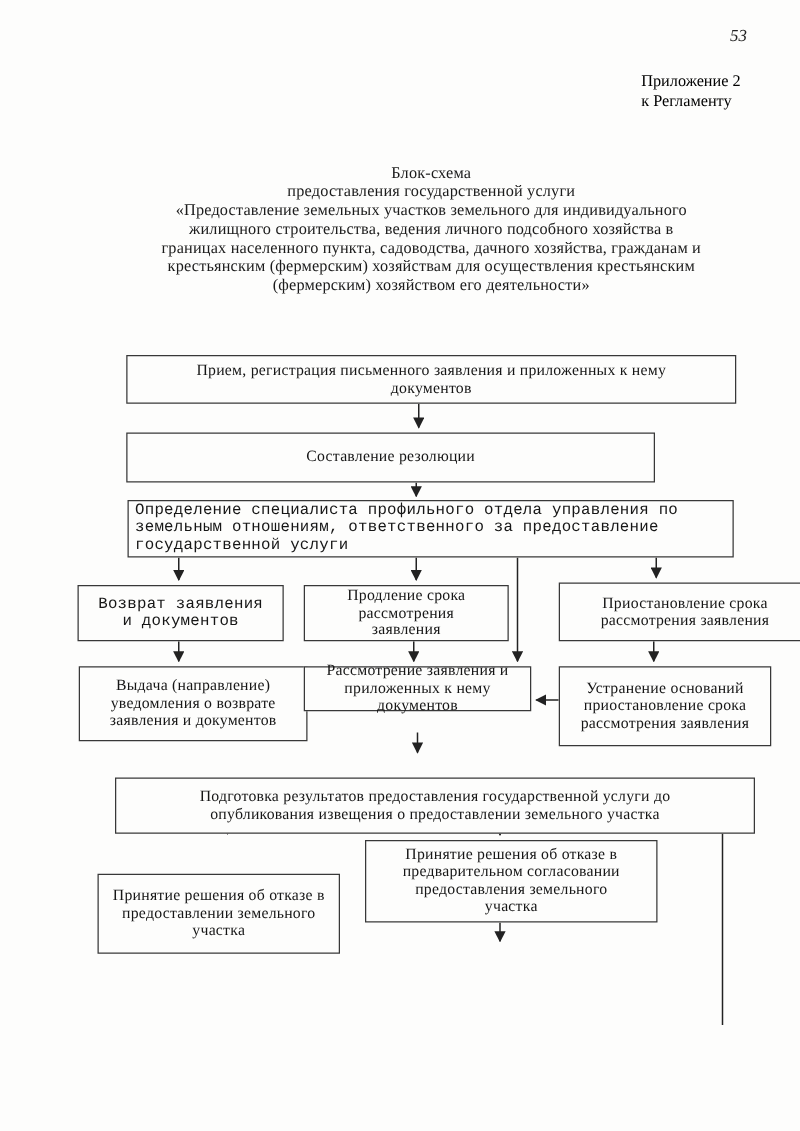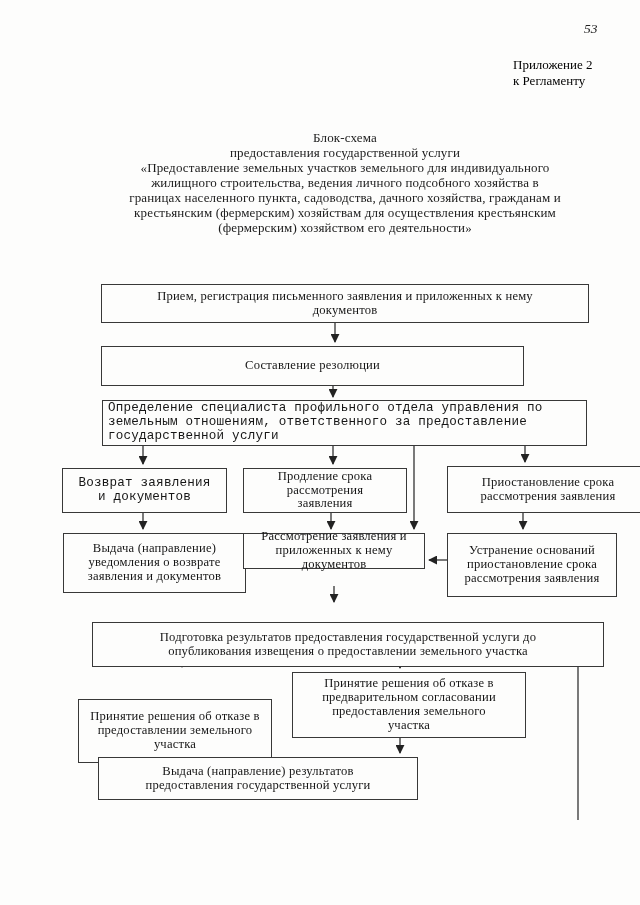--- a/index.html
+++ b/index.html
@@ -128,17 +128,14 @@
   </div>
 
   <div class="node" style="left:78px; top:671px; width:194px; height:64px;margin-top:28px;">
     <span class="inner" style="max-width:172px;">Принятие решения об отказе в предоставлении земельного участка</span>
   </div>
 
   <div class="node" style="left:292px; top:672px; width:234px; height:66px;">
     <span class="inner" style="max-width:184px;">Принятие решения об отказе в предварительном согласовании предоставления земельного участка</span>
   </div>
 
-  <div class="node" style="left:98px; top:757px; width:320px; height:43px;">
-    <span class="inner" style="max-width:250px;">Выдача (направление) результатов предоставления государственной услуги</span>
-  </div>
 
 </div>
 
 </body></html>

